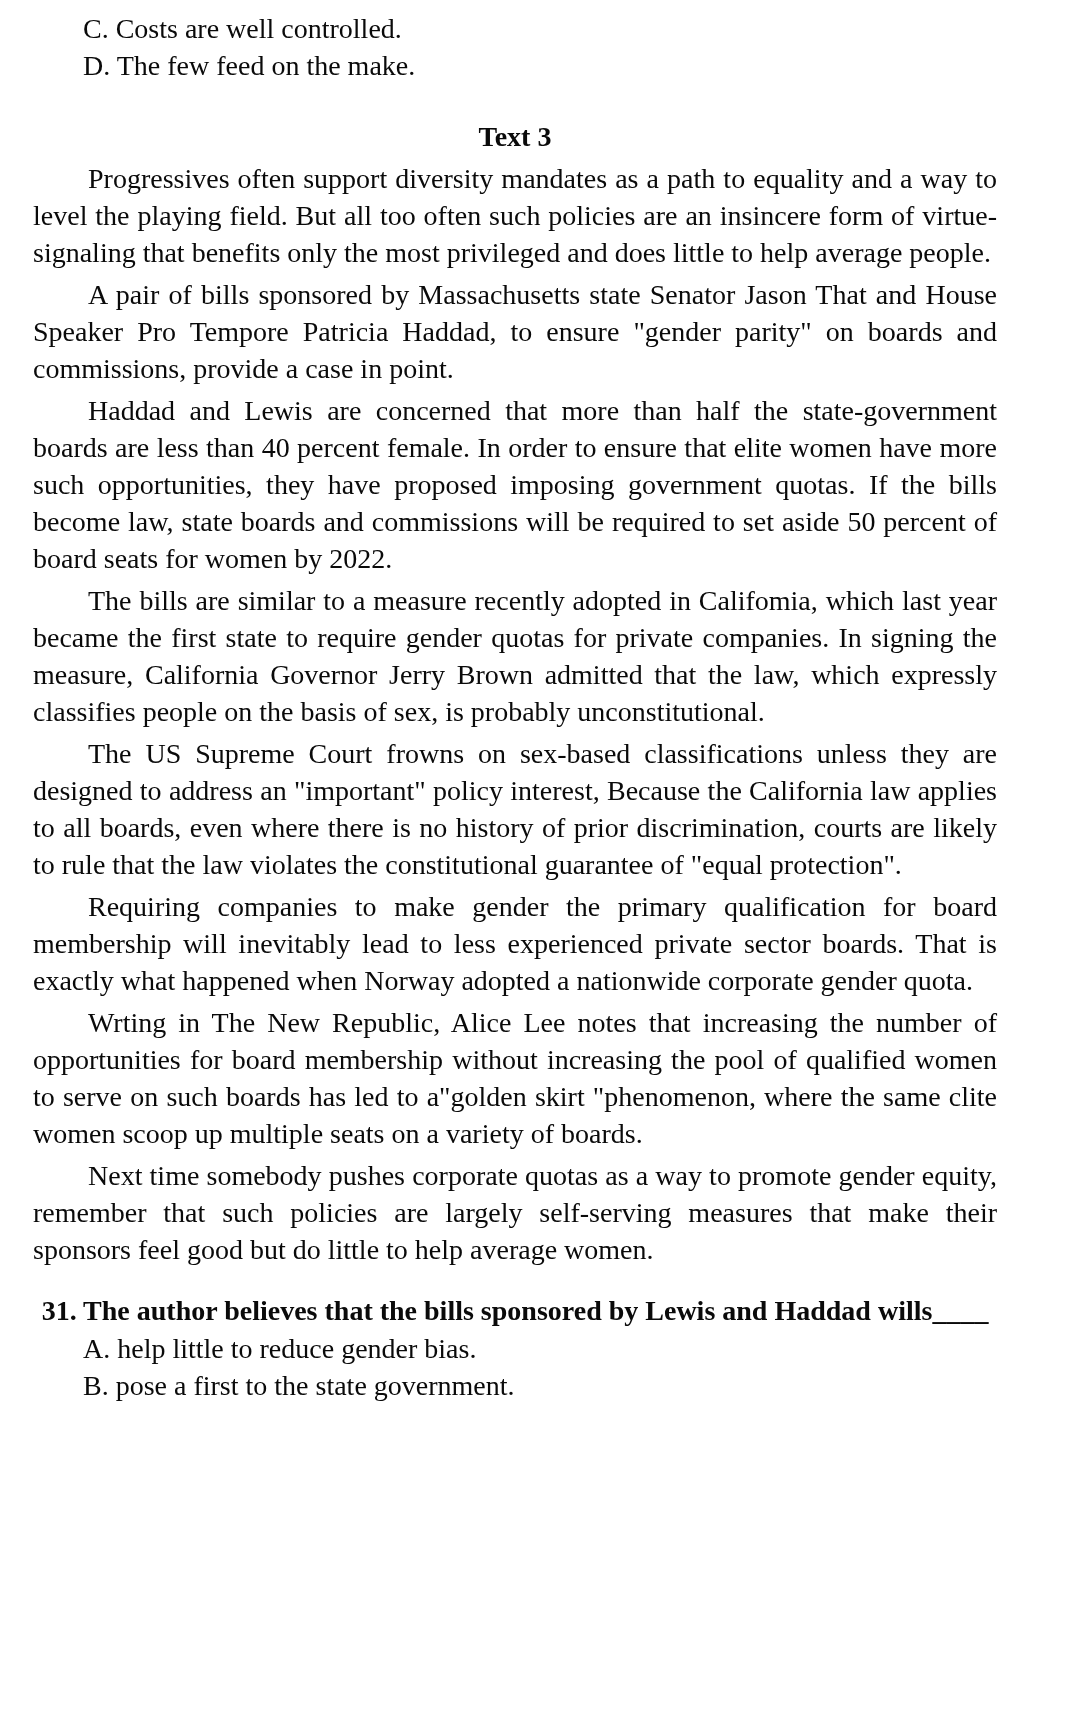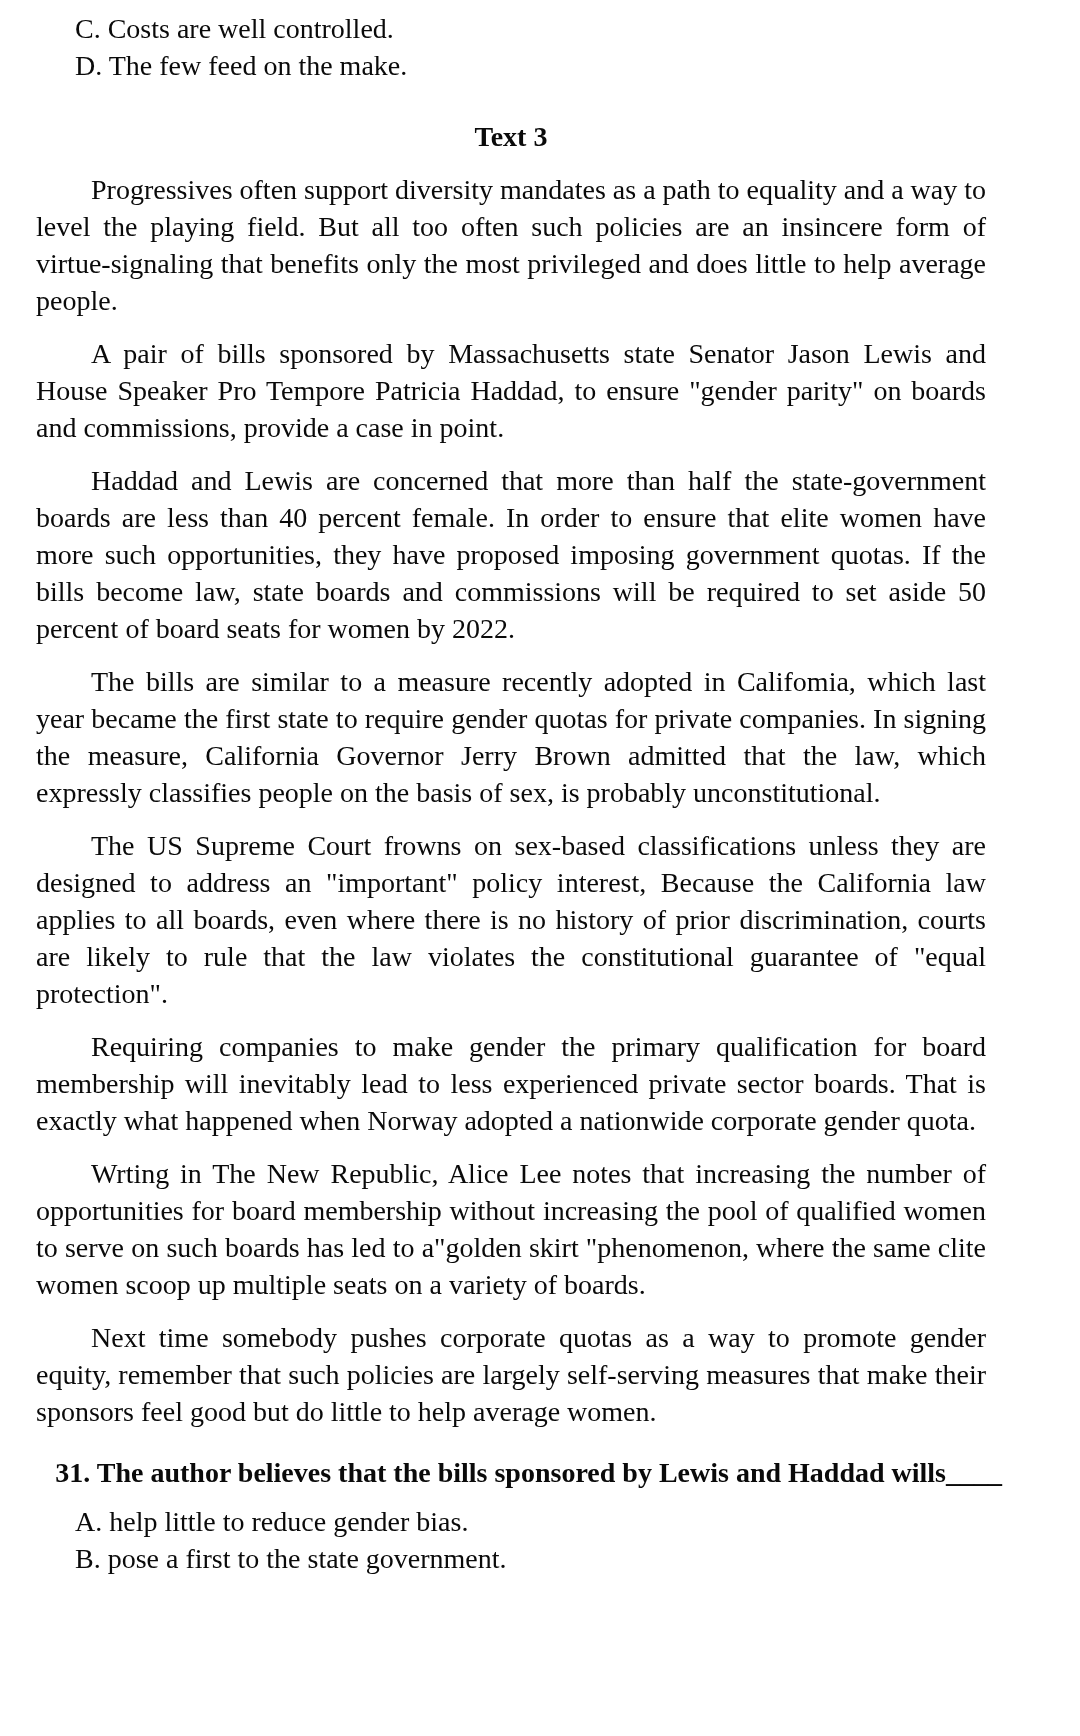--- a/index.html
+++ b/index.html
@@ -10,59 +10,59 @@
   }
   body {
     width: 1080px;
     min-height: 1736px;
     font-family: "Liberation Serif", "DejaVu Serif", serif;
     color: #0a0a0a;
   }
   .page {
     width: 1024px;
     min-height: 1736px;
-    padding: 10px 22px 26px 20px;
+    padding: 10px 22px 26px 28px;
     font-size: 28px;
     line-height: 37px;
   }
   .option-line {
     padding-left: 55px;
     text-align: left;
   }
   .heading {
     font-weight: bold;
     text-align: center;
     font-size: 28px;
     margin: 34px 0 0 0;
     font-family: Liberation Serif, serif;
   }
   .para {
-    margin: 16px;
+    margin: 5px;
     text-align: justify;
     text-indent: 55px;
   }
   .question {
-    margin: 24px 0 12px 0;
+    margin: 24px 0 1px 0;
     font-weight: bold;
-    text-align: right;
+    text-align: center;
   }
 </style>
 </head>
 <body>
 
 <div class="page">
 
   <div class="option-line">C. Costs are well controlled.</div>
 
   <div class="option-line">D. The few feed on the make.</div>
 
   <div class="heading">Text 3</div>
 
   <p class="para">Progressives often support diversity mandates as a path to equality and a way to level the playing field. But all too often such policies are an insincere form of virtue-signaling that benefits only the most privileged and does little to help average people.</p>
-  <p class="para">A pair of bills sponsored by Massachusetts state Senator Jason Lewis and House Speaker Pro Tempore Patricia Haddad, to ensure "gender parity" on boards and commissions, provide a case in point.</p>
+  <p class="para">A pair of bills sponsored by Massachusetts state Senator Jason That and House Speaker Pro Tempore Patricia Haddad, to ensure "gender parity" on boards and commissions, provide a case in point.</p>
   <p class="para">Haddad and Lewis are concerned that more than half the state-government boards are less than 40 percent female. In order to ensure that elite women have more such opportunities, they have proposed imposing government quotas. If the bills become law, state boards and commissions will be required to set aside 50 percent of board seats for women by 2022.</p>
   <p class="para">The bills are similar to a measure recently adopted in Califomia, which last year became the first state to require gender quotas for private companies. In signing the measure, California Governor Jerry Brown admitted that the law, which expressly classifies people on the basis of sex, is probably unconstitutional.</p>
   <p class="para">The US Supreme Court frowns on sex-based classifications unless they are designed to address an "important" policy interest, Because the California law applies to all boards, even where there is no history of prior discrimination, courts are likely to rule that the law violates the constitutional guarantee of "equal protection".</p>
   <p class="para">Requiring companies to make gender the primary qualification for board membership will inevitably lead to less experienced private sector boards. That is exactly what happened when Norway adopted a nationwide corporate gender quota.</p>
   <p class="para">Wrting in The New Republic, Alice Lee notes that increasing the number of opportunities for board membership without increasing the pool of qualified women to serve on such boards has led to a"golden skirt "phenomenon, where the same clite women scoop up multiple seats on a variety of boards.</p>
   <p class="para">Next time somebody pushes corporate quotas as a way to promote gender equity, remember that such policies are largely self-serving measures that make their sponsors feel good but do little to help average women.</p>
 
   <p class="question">31. The author believes that the bills sponsored by Lewis and Haddad wills____</p>
 
   <div class="option-line">A. help little to reduce gender bias.</div>

